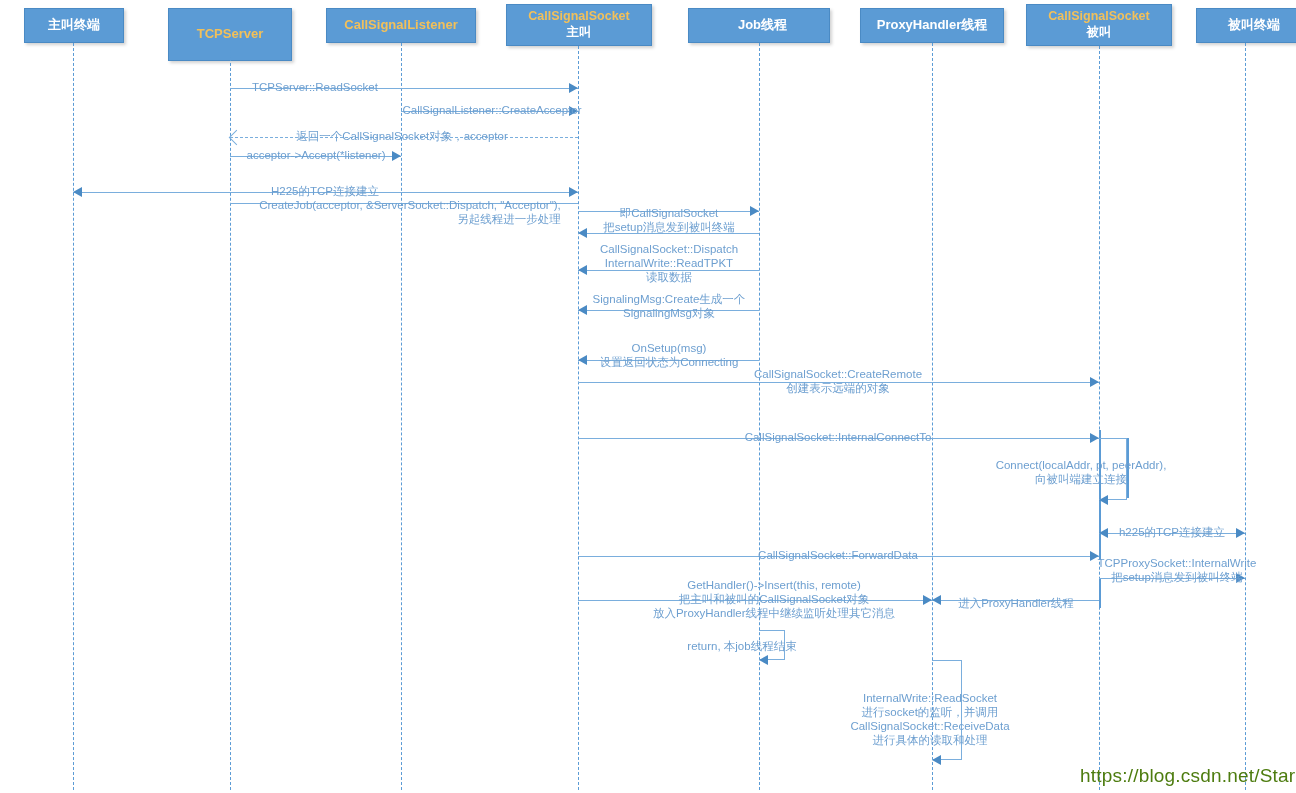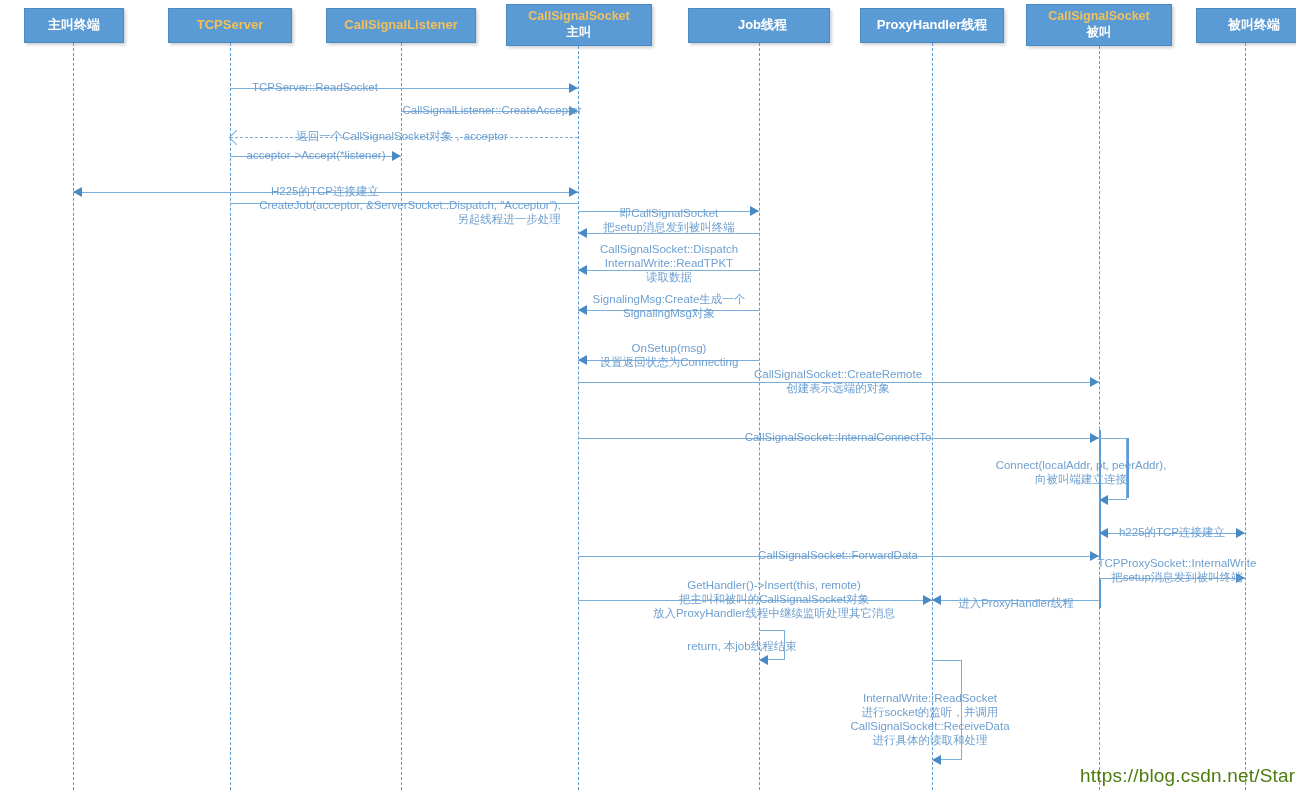--- a/index.html
+++ b/index.html
@@ -117,21 +117,21 @@
   }
 </style>
 </head>
 <body>
 
 <div id="canvas">
     <div class="participant" style="left: 4px; top: 8px; width: 100px; height: 35px;">
       <span class="pname-cn">主叫终端</span>
     </div>
     <div class="lifeline" style="left: 53px; top: 43px; height: 747px;"></div>
-    <div class="participant" style="left: 148px; top: 8px; width: 124px; height: 35px;">
+    <div class="participant" style="left: 148px; top: 8px; width: 124px; height: 53px;">
       <span class="pname-en">TCPServer</span>
     </div>
     <div class="lifeline" style="left: 210px; top: 43px; height: 747px;"></div>
     <div class="participant" style="left: 306px; top: 8px; width: 150px; height: 35px;">
       <span class="pname-en">CallSignalListener</span>
     </div>
     <div class="lifeline" style="left: 381px; top: 43px; height: 747px;"></div>
     <div class="participant two-line" style="left: 486px; top: 4px; width: 146px; height: 42px;">
       <span class="pname-en">CallSignalSocket</span>
       <span class="pname-cn">主叫</span>

